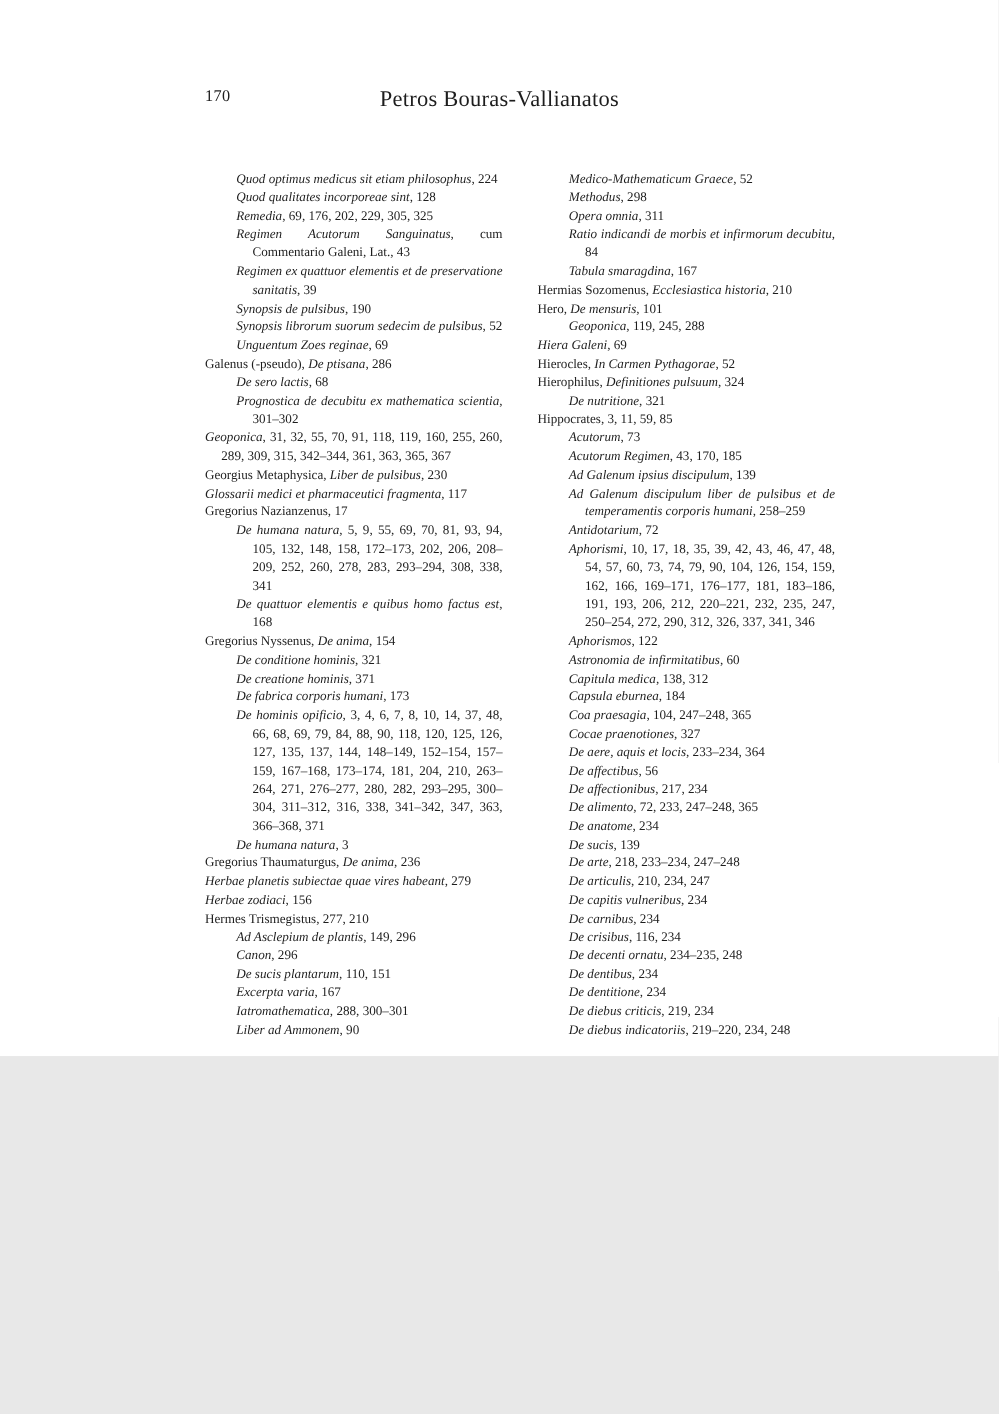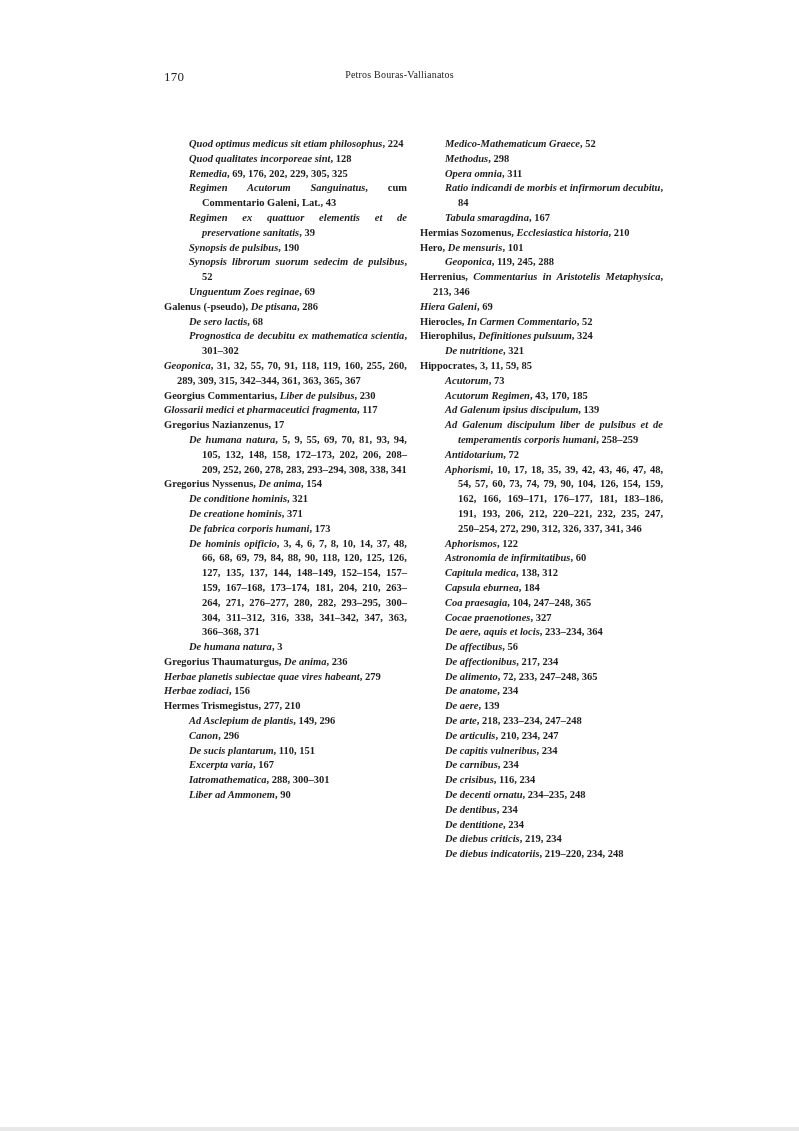--- a/index.html
+++ b/index.html
@@ -3,21 +3,21 @@
 <meta charset="utf-8">
 <style>
   html, body {
     margin: 0;
     padding: 0;
     background: #e8e8e8;
   }
   .page {
     position: relative;
     width: 799px;
-    height: 1127px;
+    height: 845px;
     margin: 0 auto;
     background: #ffffff;
     font-family: "Liberation Serif", "DejaVu Serif", serif;
     color: #1d1d1d;
     overflow: hidden;
   }
   .header {
     position: absolute;
     top: 69px;
     left: 0;
@@ -28,31 +28,30 @@
     position: absolute;
     left: 164px;
     top: 0;
     font-size: 13px;
     letter-spacing: 0.3px;
   }
   .running-title {
     display: block;
     width: 799px;
     text-align: center;
-    font-size: 10px;
+    font-size: 18px;
     letter-spacing: 0.2px;
   }
   .columns {
     position: absolute;
     top: 137px;
     left: 164px;
     width: 504px;
     display: flex;
-    gap: 13px;
-    font-weight: bold;
+    gap: 28px;
   }
   .col {
     width: 243px;
     font-size: 10.5px;
     line-height: 14.8px;
     text-align: justify;
     text-justify: inter-word;
   }
   .entry {
     padding-left: 13px;
@@ -81,24 +80,25 @@
         <div class="entry ind1"><span class="it">Remedia</span><span>, 69, 176, 202, 229, 305, 325</span></div>
         <div class="entry ind1"><span class="it">Regimen Acutorum Sanguinatus</span><span>, cum Commentario Galeni, Lat., 43</span></div>
         <div class="entry ind1"><span class="it">Regimen ex quattuor elementis et de preservatione sanitatis</span><span>, 39</span></div>
         <div class="entry ind1"><span class="it">Synopsis de pulsibus</span><span>, 190</span></div>
         <div class="entry ind1"><span class="it">Synopsis librorum suorum sedecim de pulsibus</span><span>, 52</span></div>
         <div class="entry ind1"><span class="it">Unguentum Zoes reginae</span><span>, 69</span></div>
         <div class="entry ind0"><span>Galenus (-pseudo), </span><span class="it">De ptisana</span><span>, 286</span></div>
         <div class="entry ind1"><span class="it">De sero lactis</span><span>, 68</span></div>
         <div class="entry ind1"><span class="it">Prognostica de decubitu ex mathematica scientia</span><span>, 301–302</span></div>
         <div class="entry ind0"><span class="it">Geoponica</span><span>, 31, 32, 55, 70, 91, 118, 119, 160, 255, 260, 289, 309, 315, 342–344, 361, 363, 365, 367</span></div>
-        <div class="entry ind0"><span>Georgius Commentarius, </span><span class="it">Liber de pulsibus</span><span>, 230</span></div>
+        <div class="entry ind0"><span>Georgius Metaphysica, </span><span class="it">Liber de pulsibus</span><span>, 230</span></div>
         <div class="entry ind0"><span class="it">Glossarii medici et pharmaceutici fragmenta</span><span>, 117</span></div>
         <div class="entry ind0"><span>Gregorius Nazianzenus, 17</span></div>
         <div class="entry ind1"><span class="it">De humana natura</span><span>, 5, 9, 55, 69, 70, 81, 93, 94, 105, 132, 148, 158, 172–173, 202, 206, 208–209, 252, 260, 278, 283, 293–294, 308, 338, 341</span></div>
+        <div class="entry ind1"><span class="it">De quattuor elementis e quibus homo factus est</span><span>, 168</span></div>
         <div class="entry ind0"><span>Gregorius Nyssenus, </span><span class="it">De anima</span><span>, 154</span></div>
         <div class="entry ind1"><span class="it">De conditione hominis</span><span>, 321</span></div>
         <div class="entry ind1"><span class="it">De creatione hominis</span><span>, 371</span></div>
         <div class="entry ind1"><span class="it">De fabrica corporis humani</span><span>, 173</span></div>
         <div class="entry ind1"><span class="it">De hominis opificio</span><span>, 3, 4, 6, 7, 8, 10, 14, 37, 48, 66, 68, 69, 79, 84, 88, 90, 118, 120, 125, 126, 127, 135, 137, 144, 148–149, 152–154, 157–159, 167–168, 173–174, 181, 204, 210, 263–264, 271, 276–277, 280, 282, 293–295, 300–304, 311–312, 316, 338, 341–342, 347, 363, 366–368, 371</span></div>
         <div class="entry ind1"><span class="it">De humana natura</span><span>, 3</span></div>
         <div class="entry ind0"><span>Gregorius Thaumaturgus, </span><span class="it">De anima</span><span>, 236</span></div>
         <div class="entry ind0"><span class="it">Herbae planetis subiectae quae vires habeant</span><span>, 279</span></div>
         <div class="entry ind0"><span class="it">Herbae zodiaci</span><span>, 156</span></div>
         <div class="entry ind0"><span>Hermes Trismegistus, 277, 210</span></div>
@@ -111,44 +111,43 @@
       </div>
     <div class="col" id="col-right">
         <div class="entry ind1"><span class="it">Medico-Mathematicum Graece</span><span>, 52</span></div>
         <div class="entry ind1"><span class="it">Methodus</span><span>, 298</span></div>
         <div class="entry ind1"><span class="it">Opera omnia</span><span>, 311</span></div>
         <div class="entry ind1"><span class="it">Ratio indicandi de morbis et infirmorum decubitu</span><span>, 84</span></div>
         <div class="entry ind1"><span class="it">Tabula smaragdina</span><span>, 167</span></div>
         <div class="entry ind0"><span>Hermias Sozomenus, </span><span class="it">Ecclesiastica historia</span><span>, 210</span></div>
         <div class="entry ind0"><span>Hero, </span><span class="it">De mensuris</span><span>, 101</span></div>
         <div class="entry ind1"><span class="it">Geoponica</span><span>, 119, 245, 288</span></div>
-        <div class="entry ind0"><span>Herrenius, </span><span class="it">Commentarius in Aristotelis Metaphysica</span><span>, 213, 346</span></div>
         <div class="entry ind0"><span class="it">Hiera Galeni</span><span>, 69</span></div>
-        <div class="entry ind0"><span>Hierocles, </span><span class="it">In Carmen Commentario</span><span>, 52</span></div>
+        <div class="entry ind0"><span>Hierocles, </span><span class="it">In Carmen Pythagorae</span><span>, 52</span></div>
         <div class="entry ind0"><span>Hierophilus, </span><span class="it">Definitiones pulsuum</span><span>, 324</span></div>
         <div class="entry ind1"><span class="it">De nutritione</span><span>, 321</span></div>
         <div class="entry ind0"><span>Hippocrates, 3, 11, 59, 85</span></div>
         <div class="entry ind1"><span class="it">Acutorum</span><span>, 73</span></div>
         <div class="entry ind1"><span class="it">Acutorum Regimen</span><span>, 43, 170, 185</span></div>
         <div class="entry ind1"><span class="it">Ad Galenum ipsius discipulum</span><span>, 139</span></div>
         <div class="entry ind1"><span class="it">Ad Galenum discipulum liber de pulsibus et de temperamentis corporis humani</span><span>, 258–259</span></div>
         <div class="entry ind1"><span class="it">Antidotarium</span><span>, 72</span></div>
         <div class="entry ind1"><span class="it">Aphorismi</span><span>, 10, 17, 18, 35, 39, 42, 43, 46, 47, 48, 54, 57, 60, 73, 74, 79, 90, 104, 126, 154, 159, 162, 166, 169–171, 176–177, 181, 183–186, 191, 193, 206, 212, 220–221, 232, 235, 247, 250–254, 272, 290, 312, 326, 337, 341, 346</span></div>
         <div class="entry ind1"><span class="it">Aphorismos</span><span>, 122</span></div>
         <div class="entry ind1"><span class="it">Astronomia de infirmitatibus</span><span>, 60</span></div>
         <div class="entry ind1"><span class="it">Capitula medica</span><span>, 138, 312</span></div>
         <div class="entry ind1"><span class="it">Capsula eburnea</span><span>, 184</span></div>
         <div class="entry ind1"><span class="it">Coa praesagia</span><span>, 104, 247–248, 365</span></div>
         <div class="entry ind1"><span class="it">Cocae praenotiones</span><span>, 327</span></div>
         <div class="entry ind1"><span class="it">De aere, aquis et locis</span><span>, 233–234, 364</span></div>
         <div class="entry ind1"><span class="it">De affectibus</span><span>, 56</span></div>
         <div class="entry ind1"><span class="it">De affectionibus</span><span>, 217, 234</span></div>
         <div class="entry ind1"><span class="it">De alimento</span><span>, 72, 233, 247–248, 365</span></div>
         <div class="entry ind1"><span class="it">De anatome</span><span>, 234</span></div>
-        <div class="entry ind1"><span class="it">De aere</span><span>, 139</span></div>
+        <div class="entry ind1"><span class="it">De sucis</span><span>, 139</span></div>
         <div class="entry ind1"><span class="it">De arte</span><span>, 218, 233–234, 247–248</span></div>
         <div class="entry ind1"><span class="it">De articulis</span><span>, 210, 234, 247</span></div>
         <div class="entry ind1"><span class="it">De capitis vulneribus</span><span>, 234</span></div>
         <div class="entry ind1"><span class="it">De carnibus</span><span>, 234</span></div>
         <div class="entry ind1"><span class="it">De crisibus</span><span>, 116, 234</span></div>
         <div class="entry ind1"><span class="it">De decenti ornatu</span><span>, 234–235, 248</span></div>
         <div class="entry ind1"><span class="it">De dentibus</span><span>, 234</span></div>
         <div class="entry ind1"><span class="it">De dentitione</span><span>, 234</span></div>
         <div class="entry ind1"><span class="it">De diebus criticis</span><span>, 219, 234</span></div>
         <div class="entry ind1"><span class="it">De diebus indicatoriis</span><span>, 219–220, 234, 248</span></div>

